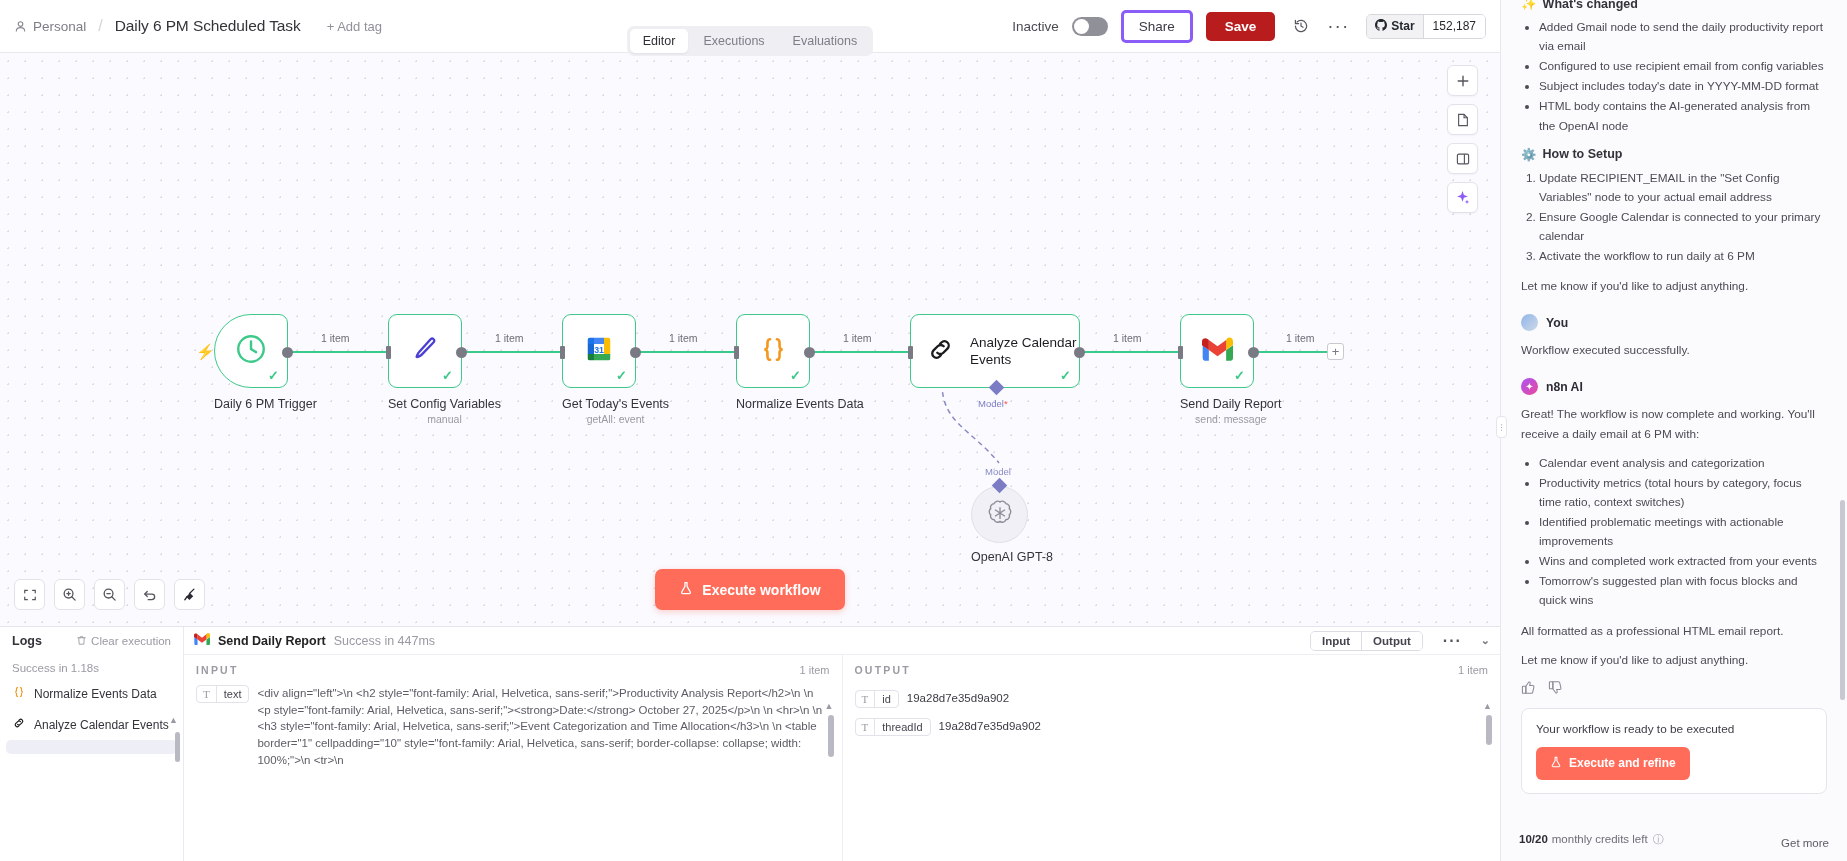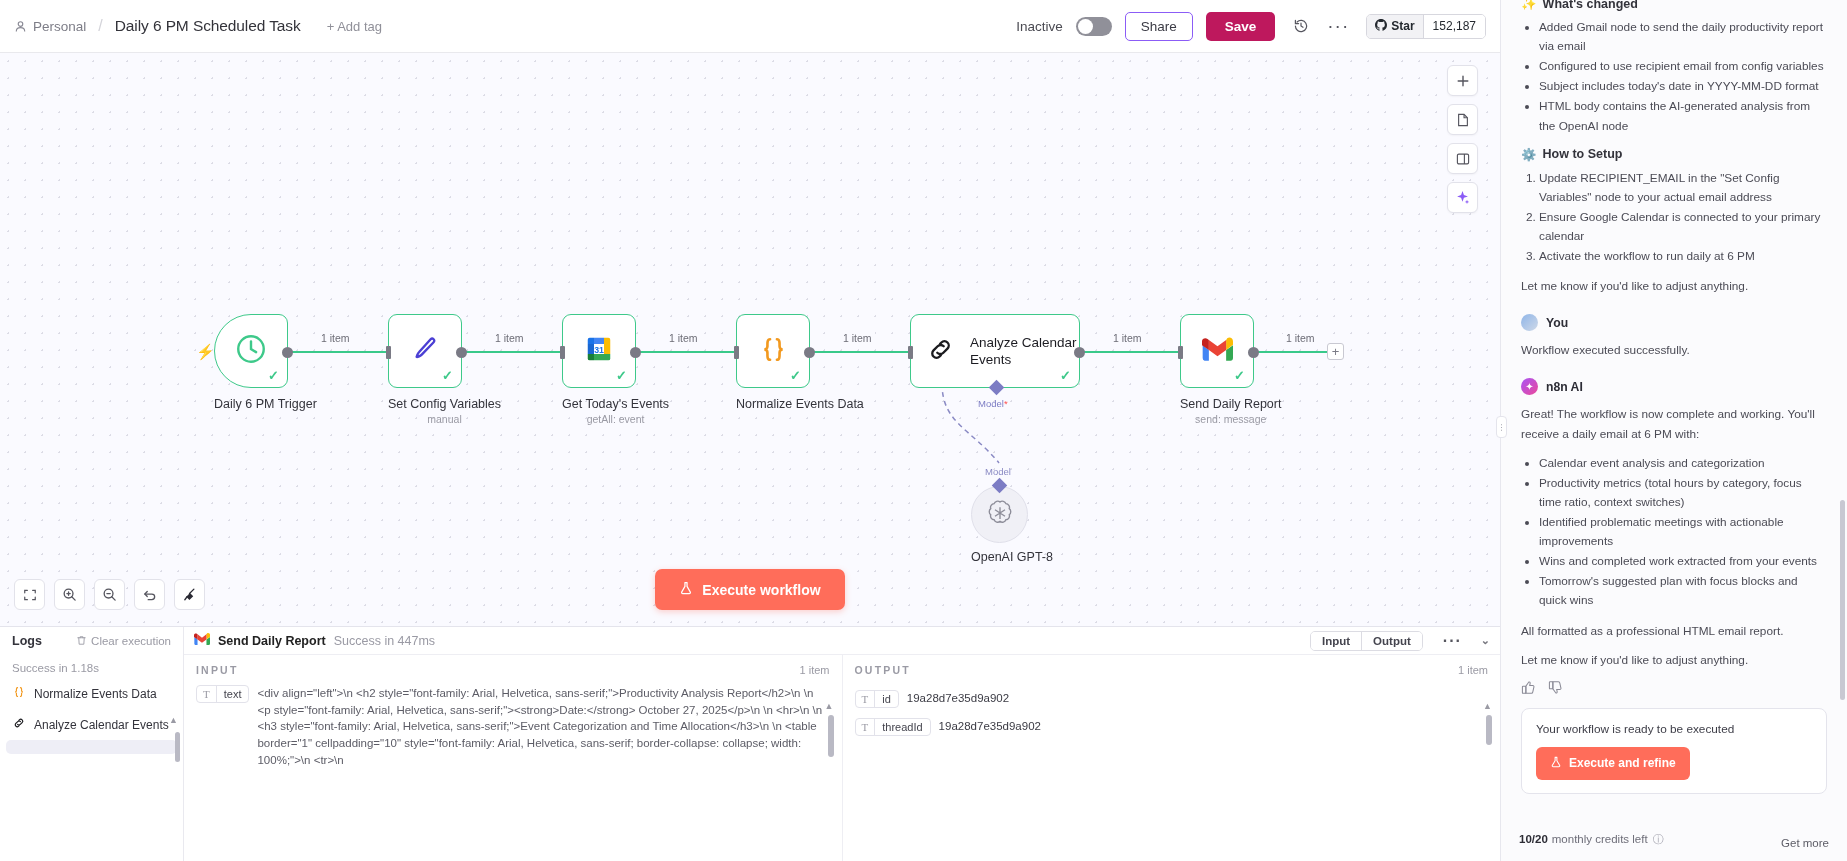--- a/index.html
+++ b/index.html
@@ -23,23 +23,23 @@
   .crumb .person-ico { width: 13px; height: 13px; display: inline-block; }
   .crumb .sep { color: #d4d4da; font-size: 16px; margin: 0 6px; }
   .wf-title { font-size: 15.5px; color: #33333a; font-weight: 400; letter-spacing: -.1px;}
   .add-tag { font-size: 13px; color: #909099; margin-left: 20px; cursor: pointer; }
   .topbar-right { margin-left: auto; display: flex; align-items: center; gap: 13px; }
   .inactive-lbl { font-size: 13.5px; color: #4a4a52; }
   .toggle { width: 36px; height: 19px; border-radius: 10px; background: #909099;
             position: relative; cursor: pointer; }
   .toggle .knob { position: absolute; top: 2px; left: 2px; width: 15px; height: 15px;
                   border-radius: 50%; background: #fff; }
-  .btn-share { font-size: 13.5px; color: #3b3b45; background: #fff; border: 1px solid #8b5cf6;
+  .btn-share { font-size: 13.5px; color: #3b3b45; background: #fff; border: 3px solid #8b5cf6;
                border-radius: 5px; padding: 6px 15px; cursor: pointer; }
-  .btn-save { font-size: 13.5px; color: #fff; background: #be185d; border: none;
+  .btn-save { font-size: 13.5px; color: #fff; background: #b91c1c; border: none;
               border-radius: 5px; padding: 7px 19px; font-weight: 600; cursor: pointer; }
   .icon-btn { width: 26px; height: 26px; display: flex; align-items: center;
               justify-content: center; color: #55555e; cursor: pointer; }
   .dots { font-size: 19px; color: #55555e; letter-spacing: 1px; line-height: 10px; cursor: pointer;}
   .ghstar { display: flex; align-items: stretch; border: 1px solid #d7d7de; border-radius: 5px;
             overflow: hidden; font-size: 12px; height: 25px; margin-left: 4px; }
   .ghstar .gh-l { display: flex; align-items: center; gap: 4px; padding: 0 8px;
                   background: #f2f2f5; color: #24292f; font-weight: 600; }
   .ghstar .gh-r { display: flex; align-items: center; padding: 0 9px; background: #fff;
                   color: #24292f; border-left: 1px solid #d7d7de; }
@@ -238,20 +238,27 @@
                   <path d="M8 0C3.58 0 0 3.58 0 8c0 3.54 2.29 6.53 5.47 7.59.4.07.55-.17.55-.38 0-.19-.01-.82-.01-1.49-2.01.37-2.53-.49-2.69-.94-.09-.23-.48-.94-.82-1.13-.28-.15-.68-.52-.01-.53.63-.01 1.08.58 1.23.82.72 1.21 1.87.87 2.33.66.07-.52.28-.87.51-1.07-1.78-.2-3.64-.89-3.64-3.95 0-.87.31-1.59.82-2.15-.08-.2-.36-1.02.08-2.12 0 0 .67-.21 2.2.82.64-.18 1.32-.27 2-.27s1.36.09 2 .27c1.53-1.04 2.2-.82 2.2-.82.44 1.1.16 1.92.08 2.12.51.56.82 1.27.82 2.15 0 3.07-1.87 3.75-3.65 3.95.29.25.54.73.54 1.48 0 1.07-.01 1.93-.01 2.2 0 .21.15.46.55.38A8.01 8.01 0 0 0 16 8c0-4.42-3.58-8-8-8z"></path>
                 </svg>
             </span>
             <span>Star</span>
           </div>
           <div class="gh-r">152,187</div>
         </div>
       </div>
     </div>
 
+    <div class="tabs-wrap">
+      <div class="tabs">
+        <div class="tab active">Editor</div>
+        <div class="tab">Executions</div>
+        <div class="tab">Evaluations</div>
+      </div>
+    </div>
 
     <div class="canvas">
 
       <div class="canvas-tools">
         <div class="ctool">
           <svg width="14" height="14" viewBox="0 0 16 16" stroke="#55555e" stroke-width="1.6" stroke-linecap="round">
               <path d="M8 2.5v11M2.5 8h11"></path>
             </svg>
         </div>
         <div class="ctool">

